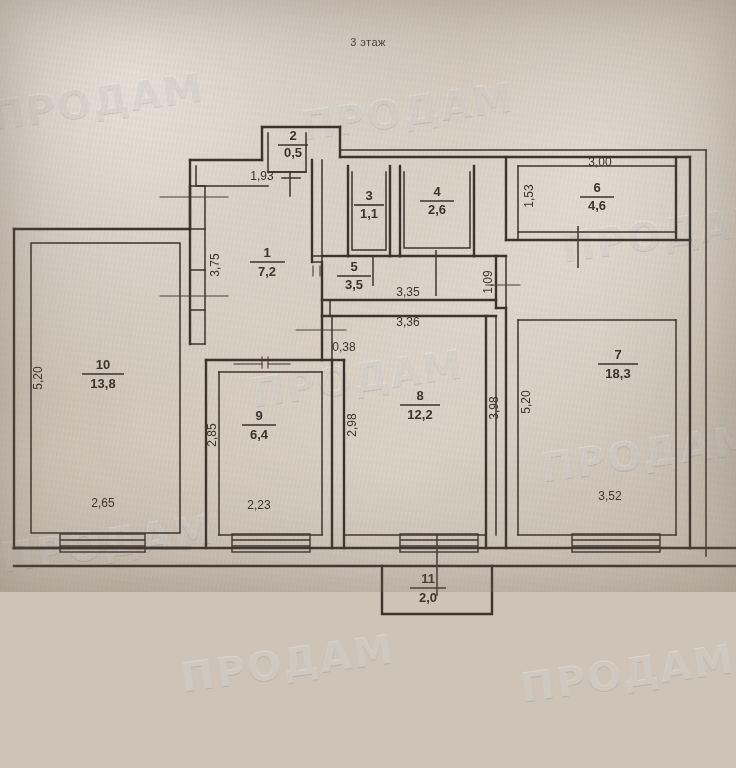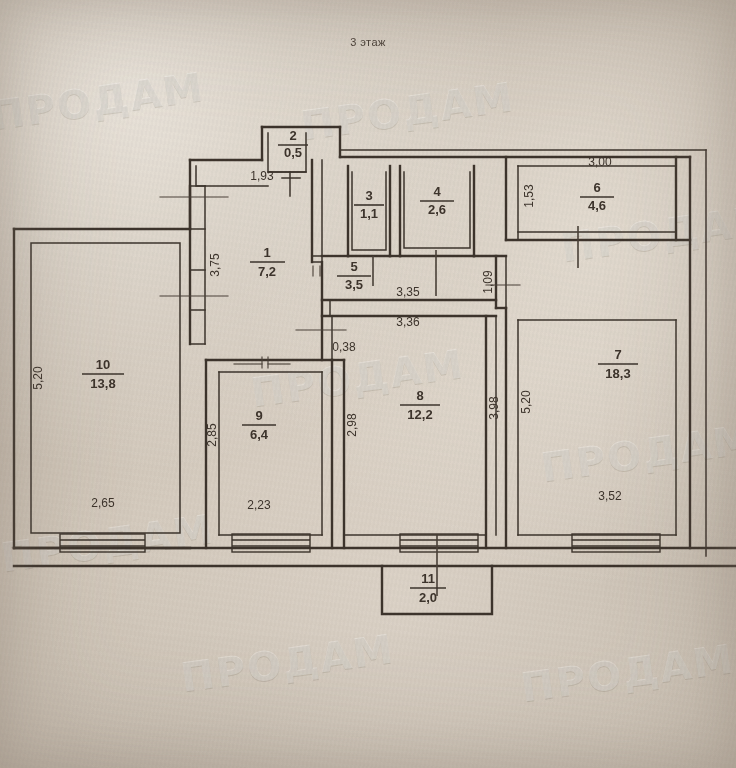--- a/index.html
+++ b/index.html
@@ -2,21 +2,21 @@
 <html><head>
 <meta charset="utf-8">
 <style>
   html,body{margin:0;padding:0;}
   body{
     width:736px;height:768px;overflow:hidden;
     font-family:"Liberation Sans", sans-serif;
     background:#cdc3b6;
   }
   #page{
-    position:relative;width:736px;height:768px;
+    position:relative;width:736px;height:592px;
     background:
       radial-gradient(circle at 18% 12%, rgba(255,252,246,.55), rgba(255,255,255,0) 42%),
       radial-gradient(circle at 80% 30%, rgba(255,250,242,.40), rgba(255,255,255,0) 45%),
       radial-gradient(circle at 55% 78%, rgba(240,232,222,.45), rgba(255,255,255,0) 50%),
       linear-gradient(160deg,#d4cabd 0%,#cec4b7 28%,#d2c8bb 55%,#c9bfb2 78%,#cfc5b8 100%);
   }
   
   #grain{
     position:absolute;inset:0;pointer-events:none;
     background-image:

